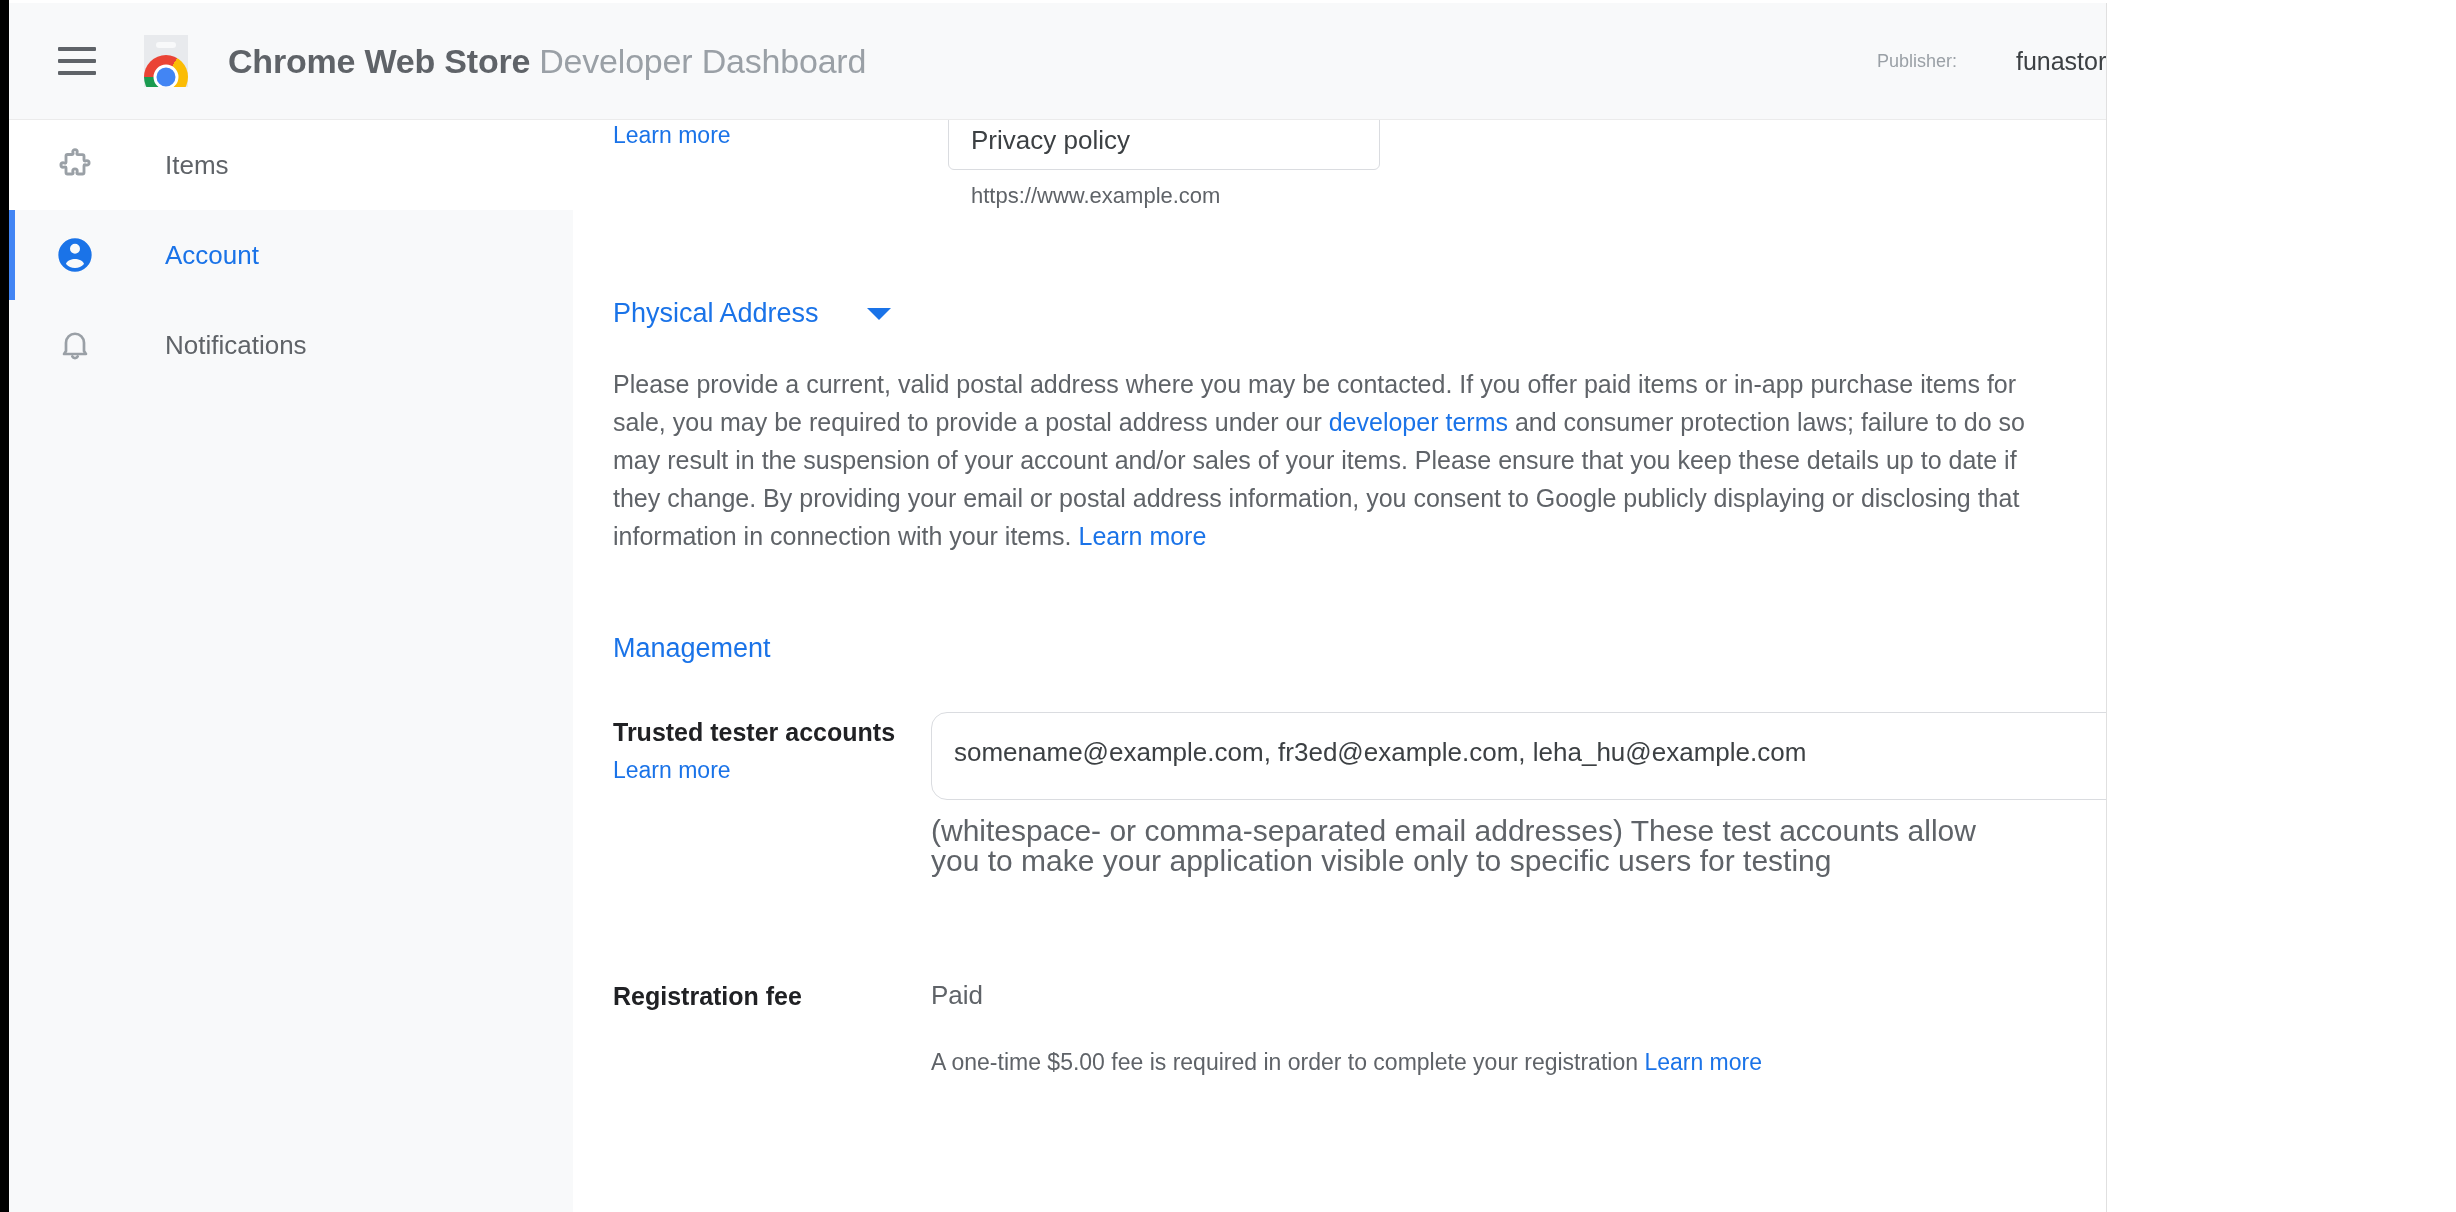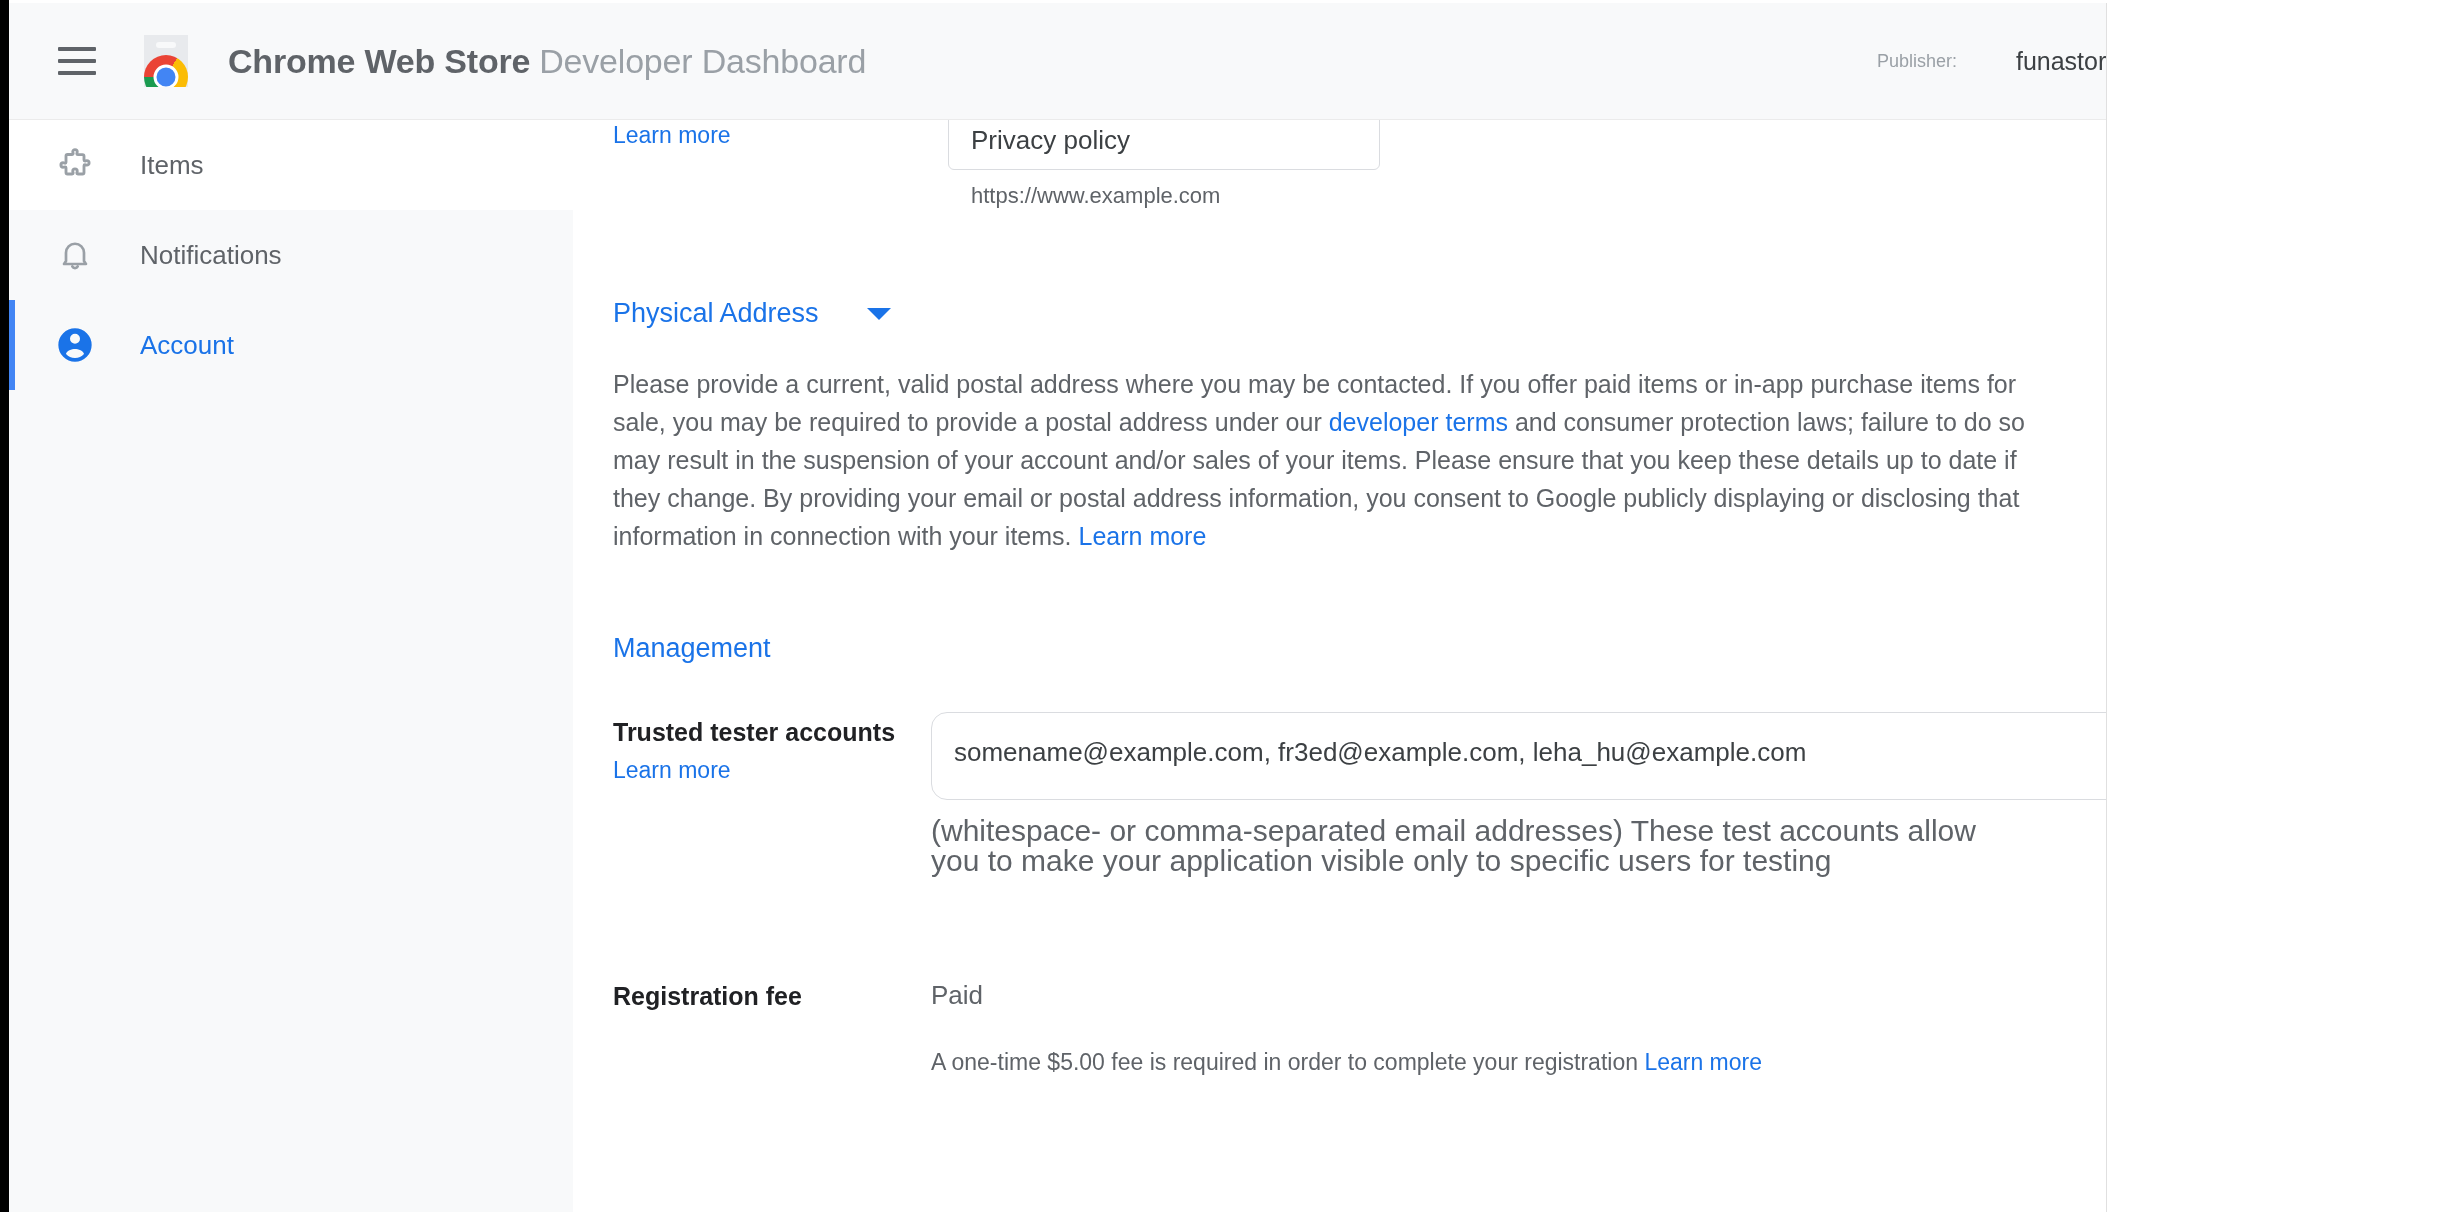--- a/index.html
+++ b/index.html
@@ -245,21 +245,21 @@
     left: 0; top: 0;
     width: 6px; height: 100%;
     background: #4285f4;
   }
   .nav-icon {
     width: 40px; height: 40px;
     display: flex; align-items: center; justify-content: center;
     flex: 0 0 40px;
   }
   .nav-label {
-    margin-left: 45px;
+    margin-left: 70px;
     font-size: 26px;
     color: #5f6368;
     white-space: nowrap;
   }
   .nav-item.selected .nav-label { color: #1a73e8; }
 
   
   .content {
     position: absolute;
     left: 573px; top: 120px;
@@ -457,37 +457,37 @@
 
     <div class="nav-item hovered">
       <span class="nav-icon">
         <svg width="36" height="36" viewBox="0 0 24 24" fill="none" stroke="#9aa0a6" stroke-width="1.9" stroke-linejoin="round">
           <path d="M10.5 3.2a1.5 1.5 0 0 1 3 0c0 .5-.3.9-.3 1.3 0 .4.3.6.7.6H17a1 1 0 0 1 1 1v2.6c0 .4.2.7.6.7.4 0 .8-.3 1.3-.3a1.5 1.5 0 0 1 0 3c-.5 0-.9-.3-1.3-.3-.4 0-.6.3-.6.7V17a1 1 0 0 1-1 1h-3.1c-.4 0-.7-.2-.7-.6 0-.4.3-.8.3-1.3a1.5 1.5 0 0 0-3 0c0 .5.3.9.3 1.3 0 .4-.3.6-.7.6H7a1 1 0 0 1-1-1v-3.1c0-.4-.2-.7-.6-.7-.4 0-.8.3-1.3.3a1.5 1.5 0 0 1 0-3c.5 0 .9.3 1.3.3.4 0 .6-.3.6-.7V6a1 1 0 0 1 1-1h3.1c.4 0 .7-.2.7-.6 0-.4-.3-.8-.3-1.2z"></path>
         </svg>
       </span>
       <span class="nav-label">Items</span>
     </div>
 
+    <div class="nav-item selected">
+      <span class="nav-icon">
+        <svg width="40" height="40" viewBox="0 0 24 24" fill="#1a73e8">
+          <path d="M12 2a10 10 0 1 0 0 20 10 10 0 0 0 0-20zm0 3.2a3 3 0 1 1 0 6 3 3 0 0 1 0-6zm0 14.6a7.2 7.2 0 0 1-5.4-2.4c.1-1.9 3.6-3 5.4-3s5.3 1.1 5.4 3A7.2 7.2 0 0 1 12 19.8z"></path>
+        </svg>
+      </span>
+      <span class="nav-label">Account</span>
+    </div>
+
     <div class="nav-item">
       <span class="nav-icon">
         <svg width="36" height="36" viewBox="0 0 24 24" fill="none" stroke="#9aa0a6" stroke-width="1.8" stroke-linecap="round" stroke-linejoin="round">
           <path d="M18 16V10.5a6 6 0 1 0-12 0V16l-1.3 2h14.6L18 16z"></path>
           <path d="M10.2 19.6a2 2 0 0 0 3.6 0"></path>
         </svg>
       </span>
       <span class="nav-label">Notifications</span>
-    </div>
-
-    <div class="nav-item selected">
-      <span class="nav-icon">
-        <svg width="40" height="40" viewBox="0 0 24 24" fill="#1a73e8">
-          <path d="M12 2a10 10 0 1 0 0 20 10 10 0 0 0 0-20zm0 3.2a3 3 0 1 1 0 6 3 3 0 0 1 0-6zm0 14.6a7.2 7.2 0 0 1-5.4-2.4c.1-1.9 3.6-3 5.4-3s5.3 1.1 5.4 3A7.2 7.2 0 0 1 12 19.8z"></path>
-        </svg>
-      </span>
-      <span class="nav-label">Account</span>
     </div>
   </div>
 
   <div class="content">
     <div class="content-inner">
 
       <div class="row-cut">
         <span class="cut-learnmore link">Learn more</span>
         <div class="cut-field">Privacy policy</div>
         <span class="cut-helper">https://www.example.com</span>

